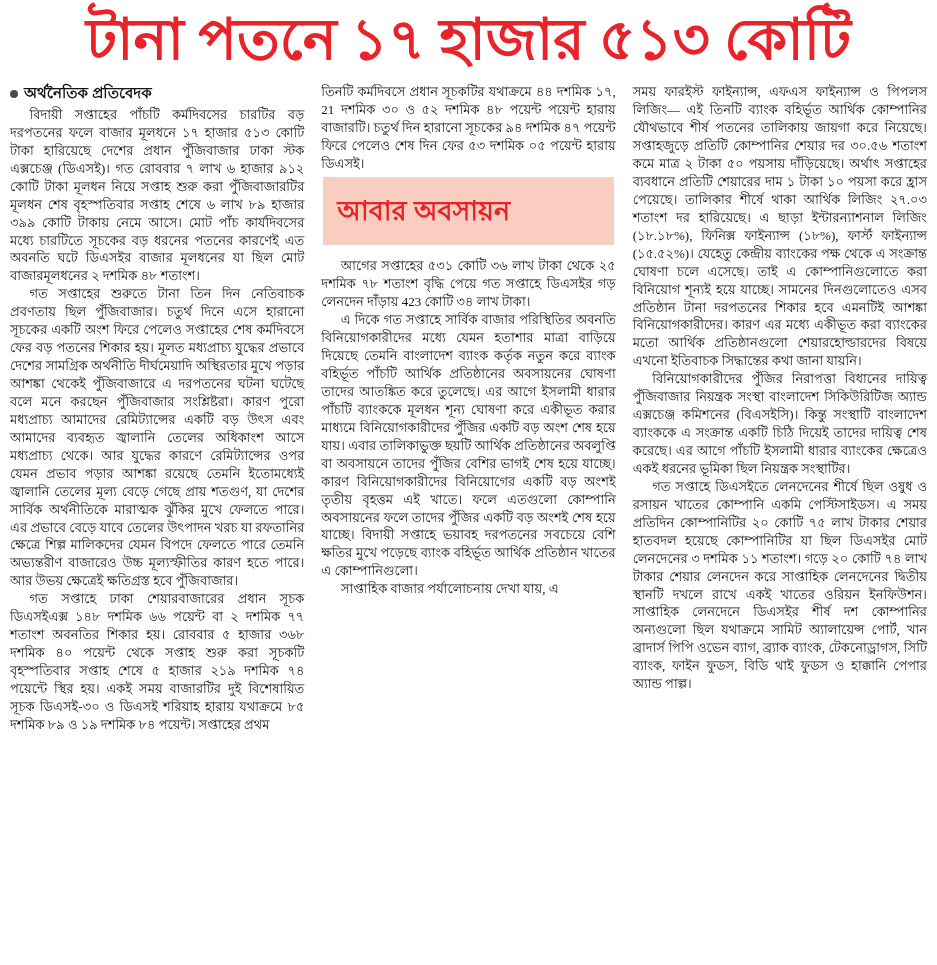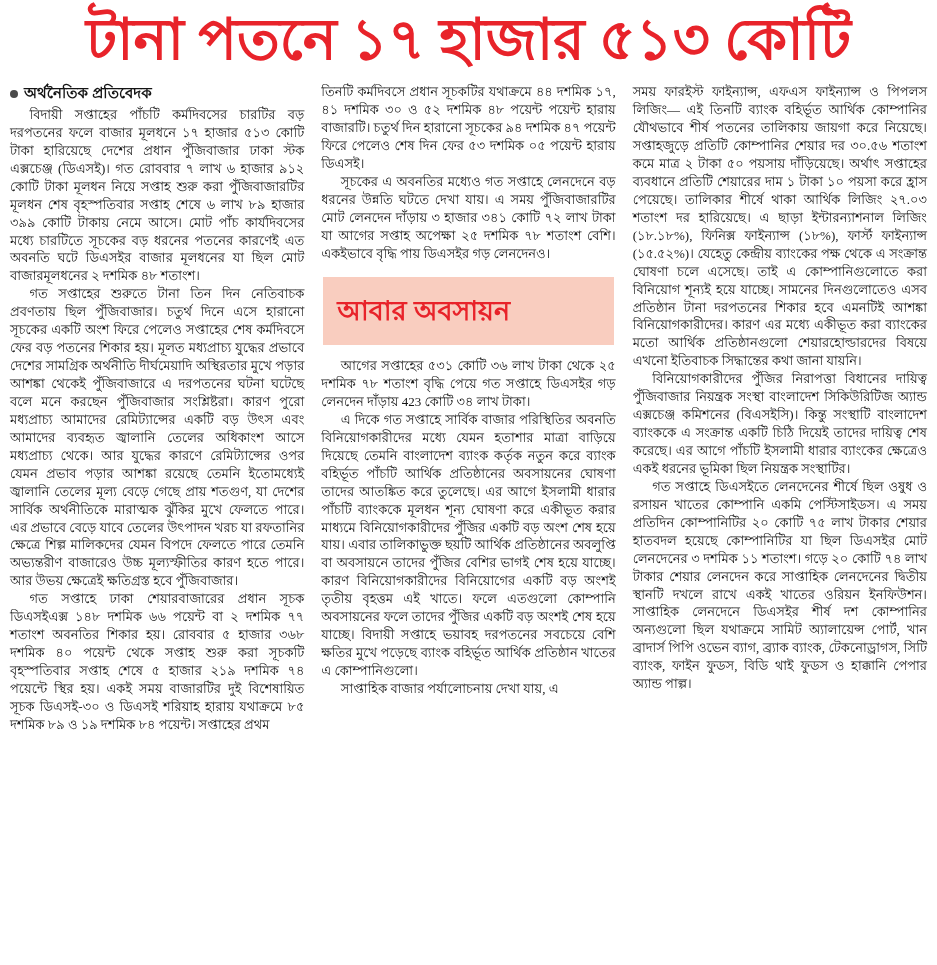--- a/index.html
+++ b/index.html
@@ -56,21 +56,21 @@
     background:var(--bullet_gray);
     flex:0 0 auto;
   }
   .hbox{
     background:var(--box_bg);
     color:var(--accent_red);
     font-weight:bold;
     font-size:27px;
     line-height:1.35;
     padding:16px 14px;
-    margin:14px 2px 12px 2px;
+    margin:4px 2px 12px 2px;
     font-family:"Liberation Sans","DejaVu Sans",sans-serif;
   }
 </style>
 </head>
 <body>
 
 <div class="page">
 
   <h1 class="headline">
     <span class="hl">টানা পতনে ১৭ হাজার ৫১৩ কোটি</span>
@@ -82,22 +82,21 @@
       <div class="byline">
         <span class="bullet"></span>
         <span>অর্থনৈতিক প্রতিবেদক</span>
       </div>
       <p>বিদায়ী সপ্তাহের পাঁচটি কর্মদিবসের চারটির বড় দরপতনের ফলে বাজার মূলধনে ১৭ হাজার ৫১৩ কোটি টাকা হারিয়েছে দেশের প্রধান পুঁজিবাজার ঢাকা স্টক এক্সচেঞ্জ (ডিএসই)। গত রোববার ৭ লাখ ৬ হাজার ৯১২ কোটি টাকা মূলধন নিয়ে সপ্তাহ শুরু করা পুঁজিবাজারটির মূলধন শেষ বৃহস্পতিবার সপ্তাহ শেষে ৬ লাখ ৮৯ হাজার ৩৯৯ কোটি টাকায় নেমে আসে। মোট পাঁচ কার্যদিবসের মধ্যে চারটিতে সূচকের বড় ধরনের পতনের কারণেই এত অবনতি ঘটে ডিএসইর বাজার মূলধনের যা ছিল মোট বাজারমূলধনের ২ দশমিক ৪৮ শতাংশ।</p>
       <p>গত সপ্তাহের শুরুতে টানা তিন দিন নেতিবাচক প্রবণতায় ছিল পুঁজিবাজার। চতুর্থ দিনে এসে হারানো সূচকের একটি অংশ ফিরে পেলেও সপ্তাহের শেষ কর্মদিবসে ফের বড় পতনের শিকার হয়। মূলত মধ্যপ্রাচ্য যুদ্ধের প্রভাবে দেশের সামগ্রিক অর্থনীতি দীর্ঘমেয়াদি অস্থিরতার মুখে পড়ার আশঙ্কা থেকেই পুঁজিবাজারে এ দরপতনের ঘটনা ঘটেছে বলে মনে করছেন পুঁজিবাজার সংশ্লিষ্টরা। কারণ পুরো মধ্যপ্রাচ্য আমাদের রেমিট্যান্সের একটি বড় উৎস এবং আমাদের ব্যবহৃত জ্বালানি তেলের অধিকাংশ আসে মধ্যপ্রাচ্য থেকে। আর যুদ্ধের কারণে রেমিট্যান্সের ওপর যেমন প্রভাব পড়ার আশঙ্কা রয়েছে তেমনি ইতোমধ্যেই জ্বালানি তেলের মূল্য বেড়ে গেছে প্রায় শতগুণ, যা দেশের সার্বিক অর্থনীতিকে মারাত্মক ঝুঁকির মুখে ফেলতে পারে। এর প্রভাবে বেড়ে যাবে তেলের উৎপাদন খরচ যা রফতানির ক্ষেত্রে শিল্প মালিকদের যেমন বিপদে ফেলতে পারে তেমনি অভ্যন্তরীণ বাজারেও উচ্চ মূল্যস্ফীতির কারণ হতে পারে। আর উভয় ক্ষেত্রেই ক্ষতিগ্রস্ত হবে পুঁজিবাজার।</p>
       <p>গত সপ্তাহে ঢাকা শেয়ারবাজারের প্রধান সূচক ডিএসইএক্স ১৪৮ দশমিক ৬৬ পয়েন্ট বা ২ দশমিক ৭৭ শতাংশ অবনতির শিকার হয়। রোববার ৫ হাজার ৩৬৮ দশমিক ৪০ পয়েন্ট থেকে সপ্তাহ শুরু করা সূচকটি বৃহস্পতিবার সপ্তাহ শেষে ৫ হাজার ২১৯ দশমিক ৭৪ পয়েন্টে স্থির হয়। একই সময় বাজারটির দুই বিশেষায়িত সূচক ডিএসই-৩০ ও ডিএসই শরিয়াহ হারায় যথাক্রমে ৮৫ দশমিক ৮৯ ও ১৯ দশমিক ৮৪ পয়েন্ট। সপ্তাহের প্রথম</p>
     </div>
 
     <div class="col">
-      <p class="no-indent">তিনটি কর্মদিবসে প্রধান সূচকটির যথাক্রমে ৪৪ দশমিক ১৭, ৪১ দশমিক ৩০ ও ৫২ দশমিক ৪৮ পয়েন্ট পয়েন্ট হারায় বাজারটি। চতুর্থ দিন হারানো সূচকের ৯৪ দশমিক ৪৭ পয়েন্ট ফিরে পেলেও শেষ দিন ফের ৫৩ দশমিক ০৫ পয়েন্ট হারায় ডিএসই।</p>
-      <p>সূচকের এ অবনতির মধ্যেও গত সপ্তাহে লেনদেনে বড় ধরনের উন্নতি ঘটতে দেখা যায়। এ সময় পুঁজিবাজারটির মোট লেনদেন দাঁড়ায় ৩ হাজার ৩৪১ কোটি ৭২ লাখ টাকা যা আগের সপ্তাহ অপেক্ষা ২৫ দশমিক ৭৮ শতাংশ বেশি। একইভাবে বৃদ্ধি পায় ডিএসইর গড় লেনদেনও।</p>
+      <p class="no-indent">তিনটি কর্মদিবসে প্রধান সূচকটির যথাক্রমে ৪৪ দশমিক ১৭, 21 দশমিক ৩০ ও ৫২ দশমিক ৪৮ পয়েন্ট পয়েন্ট হারায় বাজারটি। চতুর্থ দিন হারানো সূচকের ৯৪ দশমিক ৪৭ পয়েন্ট ফিরে পেলেও শেষ দিন ফের ৫৩ দশমিক ০৫ পয়েন্ট হারায় ডিএসই।</p>
       <div class="hbox">
         <div>আবার অবসায়ন</div>
       </div>
       <p>আগের সপ্তাহের ৫৩১ কোটি ৩৬ লাখ টাকা থেকে ২৫ দশমিক ৭৮ শতাংশ বৃদ্ধি পেয়ে গত সপ্তাহে ডিএসইর গড় লেনদেন দাঁড়ায় 423 কোটি ৩৪ লাখ টাকা।</p>
       <p>এ দিকে গত সপ্তাহে সার্বিক বাজার পরিস্থিতির অবনতি বিনিয়োগকারীদের মধ্যে যেমন হতাশার মাত্রা বাড়িয়ে দিয়েছে তেমনি বাংলাদেশ ব্যাংক কর্তৃক নতুন করে ব্যাংক বহির্ভূত পাঁচটি আর্থিক প্রতিষ্ঠানের অবসায়নের ঘোষণা তাদের আতঙ্কিত করে তুলেছে। এর আগে ইসলামী ধারার পাঁচটি ব্যাংককে মূলধন শূন্য ঘোষণা করে একীভূত করার মাধ্যমে বিনিয়োগকারীদের পুঁজির একটি বড় অংশ শেষ হয়ে যায়। এবার তালিকাভুক্ত ছয়টি আর্থিক প্রতিষ্ঠানের অবলুপ্তি বা অবসায়নে তাদের পুঁজির বেশির ভাগই শেষ হয়ে যাচ্ছে। কারণ বিনিয়োগকারীদের বিনিয়োগের একটি বড় অংশই তৃতীয় বৃহত্তম এই খাতে। ফলে এতগুলো কোম্পানি অবসায়নের ফলে তাদের পুঁজির একটি বড় অংশই শেষ হয়ে যাচ্ছে। বিদায়ী সপ্তাহে ভয়াবহ দরপতনের সবচেয়ে বেশি ক্ষতির মুখে পড়েছে ব্যাংক বহির্ভূত আর্থিক প্রতিষ্ঠান খাতের এ কোম্পানিগুলো।</p>
       <p>সাপ্তাহিক বাজার পর্যালোচনায় দেখা যায়, এ</p>
     </div>
 
     <div class="col">
       <p class="no-indent">সময় ফারইস্ট ফাইন্যান্স, এফএস ফাইন্যান্স ও পিপলস লিজিং— এই তিনটি ব্যাংক বহির্ভূত আর্থিক কোম্পানির যৌথভাবে শীর্ষ পতনের তালিকায় জায়গা করে নিয়েছে। সপ্তাহজুড়ে প্রতিটি কোম্পানির শেয়ার দর ৩০.৫৬ শতাংশ কমে মাত্র ২ টাকা ৫০ পয়সায় দাঁড়িয়েছে। অর্থাৎ সপ্তাহের ব্যবধানে প্রতিটি শেয়ারের দাম ১ টাকা ১০ পয়সা করে হ্রাস পেয়েছে। তালিকার শীর্ষে থাকা আর্থিক লিজিং ২৭.০৩ শতাংশ দর হারিয়েছে। এ ছাড়া ইন্টারন্যাশনাল লিজিং (১৮.১৮%), ফিনিক্স ফাইন্যান্স (১৮%), ফার্স্ট ফাইন্যান্স (১৫.৫২%)। যেহেতু কেন্দ্রীয় ব্যাংকের পক্ষ থেকে এ সংক্রান্ত ঘোষণা চলে এসেছে। তাই এ কোম্পানিগুলোতে করা বিনিয়োগ শূন্যই হয়ে যাচ্ছে। সামনের দিনগুলোতেও এসব প্রতিষ্ঠান টানা দরপতনের শিকার হবে এমনটিই আশঙ্কা বিনিয়োগকারীদের। কারণ এর মধ্যে একীভূত করা ব্যাংকের মতো আর্থিক প্রতিষ্ঠানগুলো শেয়ারহোল্ডারদের বিষয়ে এখনো ইতিবাচক সিদ্ধান্তের কথা জানা যায়নি।</p>

